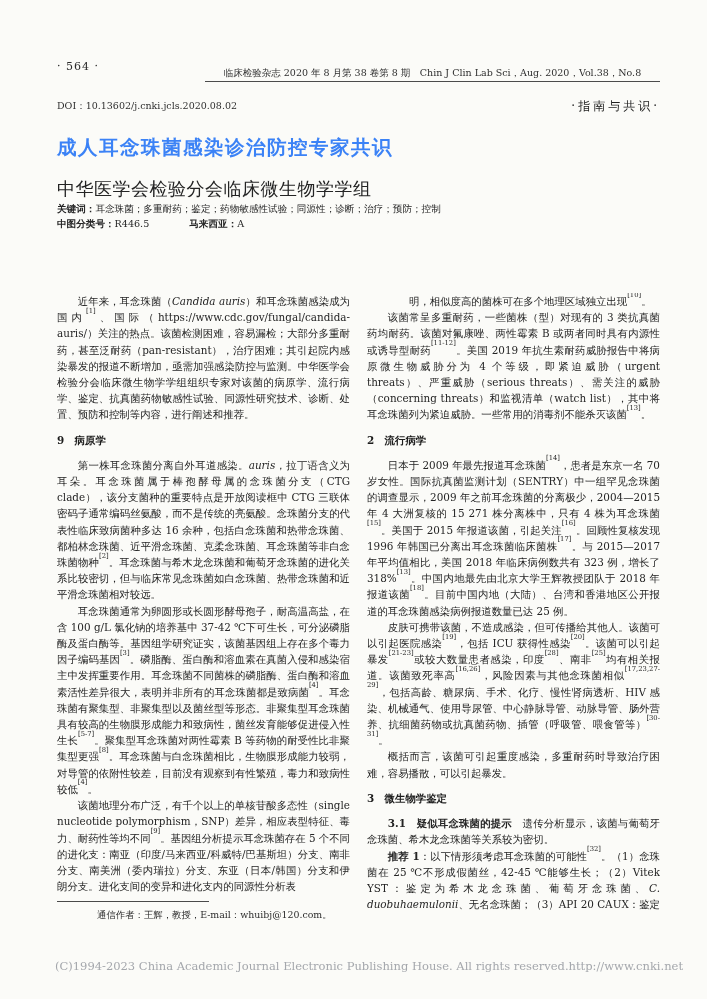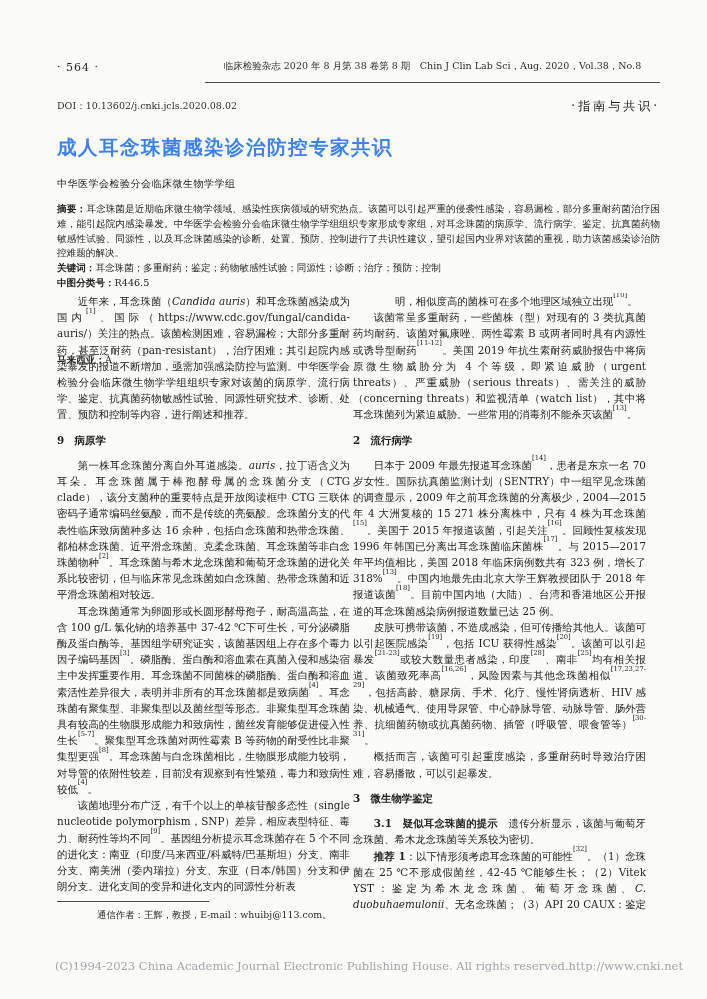--- a/index.html
+++ b/index.html
@@ -15,49 +15,49 @@
   
   .header{
     position:absolute;left:57px;right:47px;top:60px;
     display:flex;align-items:flex-end;
   }
   .page-number{
     width:148px;font-size:11px;letter-spacing:1px;padding-bottom:9px;color:#2a2a2a;
   }
   .journal-info{
     flex:1;text-align:center;font-size:9.5px;color:#2e2e2e;
-    padding-bottom:9px;border-bottom:1.2px solid #4c4c4c;white-space:nowrap;
+    padding-bottom:1px;border-bottom:1.2px solid #4c4c4c;white-space:nowrap;
   }
   
   .doi-row{
     position:absolute;left:57px;right:47px;top:98px;
     display:flex;justify-content:space-between;align-items:flex-end;
   }
   .doi{font-size:9.5px;color:#2e2e2e;padding-bottom:2px;}
   .section-tag{font-size:12px;letter-spacing:3px;color:#1e1e1e;}
   
   .article-title{
     position:absolute;left:57px;top:134px;
     font-size:19.5px;font-weight:700;letter-spacing:1.5px;color:#3b82f6;
   }
   .author-group{
     position:absolute;left:57px;top:177px;
-    font-size:10px;letter-spacing:.5px;color:#242424;
+    font-size:18px;letter-spacing:.5px;color:#242424;
   }
   
   .abstract{
     position:absolute;left:57px;right:47px;top:202px;
     font-size:9.6px;line-height:14.8px;text-align:justify;color:#262626;
   }
   .abstract p{margin:0;}
-  .clc-row{display:flex;gap:62px;flex-direction:column;}
+  .clc-row{display:flex;gap:40px;}
   
   .body-cols{
     position:absolute;left:57px;top:293px;width:603px;height:622px;
-    display:flex;gap:3px;
+    display:flex;gap:17px;
   }
   .col{
     width:293px;height:100%;overflow:hidden;
     font-size:10.4px;line-height:16.2px;text-align:justify;color:#242424;
   }
   .col .p{margin:0;text-indent:2em;}
   .col .p.noindent{text-indent:0;padding-left:42px;}
   .col .h{margin:9px 0;font-weight:700;text-indent:0;color:#1d1d1d;}
   sup{font-size:6.8px;line-height:0;position:relative;top:-4px;}
   b{font-weight:700;}
@@ -85,21 +85,20 @@
 
   <div class="doi-row">
     <div class="doi">DOI：10.13602/j.cnki.jcls.2020.08.02</div>
     <div class="section-tag">·指南与共识·</div>
   </div>
 
   <div class="article-title">成人耳念珠菌感染诊治防控专家共识</div>
   <div class="author-group">中华医学会检验分会临床微生物学学组</div>
 
   <div class="abstract">
-    <p><b>摘要：</b>耳念珠菌是近期临床微生物学领域、感染性疾病领域的研究热点。该菌可以引起严重的侵袭性感染，容易漏检，部分多重耐药菌治疗困难，能引起院内感染暴发。中华医学会检验分会临床微生物学学组组织专家形成专家组，对耳念珠菌的病原学、流行病学、鉴定、抗真菌药物敏感性试验、同源性，以及耳念珠菌感染的诊断、处置、预防、控制进行了共识性建议，望引起国内业界对该菌的重视，助力该菌感染诊治防控难题的解决。</p>
     <p><b>关键词：</b>耳念珠菌；多重耐药；鉴定；药物敏感性试验；同源性；诊断；治疗；预防；控制</p>
     <p class="clc-row">
       <span><b>中图分类号：</b>R446.5</span>
       <span><b>马来西亚：</b>A</span>
     </p>
   </div>
 
   <div class="body-cols">
     <div class="col">
       <p class="p">近年来，耳念珠菌（<i>Candida auris</i>）和耳念珠菌感染成为国内<sup>[1]</sup>、国际（https://www.cdc.gov/fungal/candida-auris/）关注的热点。该菌检测困难，容易漏检；大部分多重耐药，甚至泛耐药（pan-resistant），治疗困难；其引起院内感染暴发的报道不断增加，亟需加强感染防控与监测。中华医学会检验分会临床微生物学学组组织专家对该菌的病原学、流行病学、鉴定、抗真菌药物敏感性试验、同源性研究技术、诊断、处置、预防和控制等内容，进行阐述和推荐。</p>
@@ -116,21 +115,21 @@
       <p class="p">皮肤可携带该菌，不造成感染，但可传播给其他人。该菌可以引起医院感染<sup>[19]</sup>，包括 ICU 获得性感染<sup>[20]</sup>。该菌可以引起暴发<sup>[21-23]</sup>或较大数量患者感染，印度<sup>[28]</sup>、南非<sup>[25]</sup>均有相关报道。该菌致死率高<sup>[16,26]</sup>，风险因素与其他念珠菌相似<sup>[17,23,27-29]</sup>，包括高龄、糖尿病、手术、化疗、慢性肾病透析、HIV 感染、机械通气、使用导尿管、中心静脉导管、动脉导管、肠外营养、抗细菌药物或抗真菌药物、插管（呼吸管、喂食管等）<sup>[30-31]</sup>。</p>
       <p class="p">概括而言，该菌可引起重度感染，多重耐药时导致治疗困难，容易播散，可以引起暴发。</p>
       <p class="h">3　微生物学鉴定</p>
       <p class="p"><b>3.1　疑似耳念珠菌的提示</b>　遗传分析显示，该菌与葡萄牙念珠菌、希木龙念珠菌等关系较为密切。</p>
       <p class="p"><b>推荐 1</b>：以下情形须考虑耳念珠菌的可能性<sup>[32]</sup>。（1）念珠菌在 25 ℃不形成假菌丝，42-45 ℃能够生长；（2）Vitek YST：鉴定为希木龙念珠菌、葡萄牙念珠菌、<i>C. duobuhaemulonii</i>、无名念珠菌；（3）API 20 CAUX：鉴定为胶红酵母</p>
     </div>
   </div>
 
   <div class="footnote">
     <div class="footnote-rule"></div>
-    <div class="footnote-text">通信作者：王辉，教授，E-mail：whuibj@113.com。</div>
+    <div class="footnote-text">通信作者：王辉，教授，E-mail：whuibj@120.com。</div>
   </div>
 
   <div class="footer">
     <span>(C)1994-2023 China Academic Journal Electronic Publishing House. All rights reserved.</span>
     <span>http://www.cnki.net</span>
   </div>
 
 </div>
 
 </body></html>

